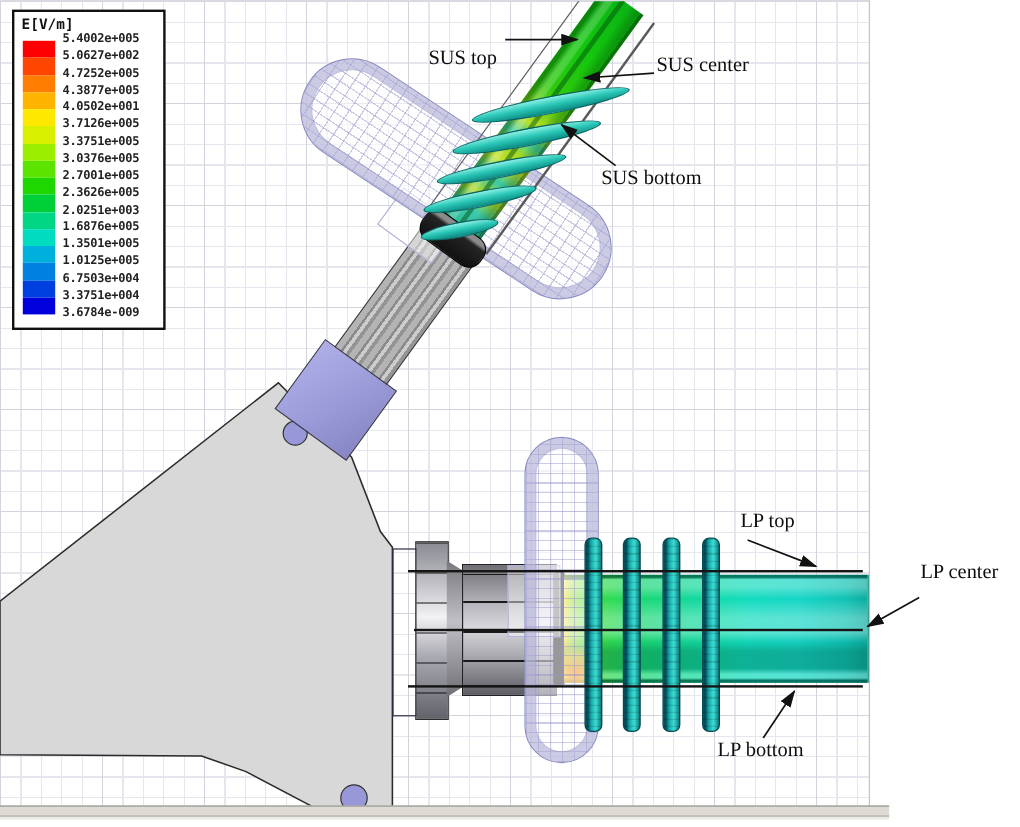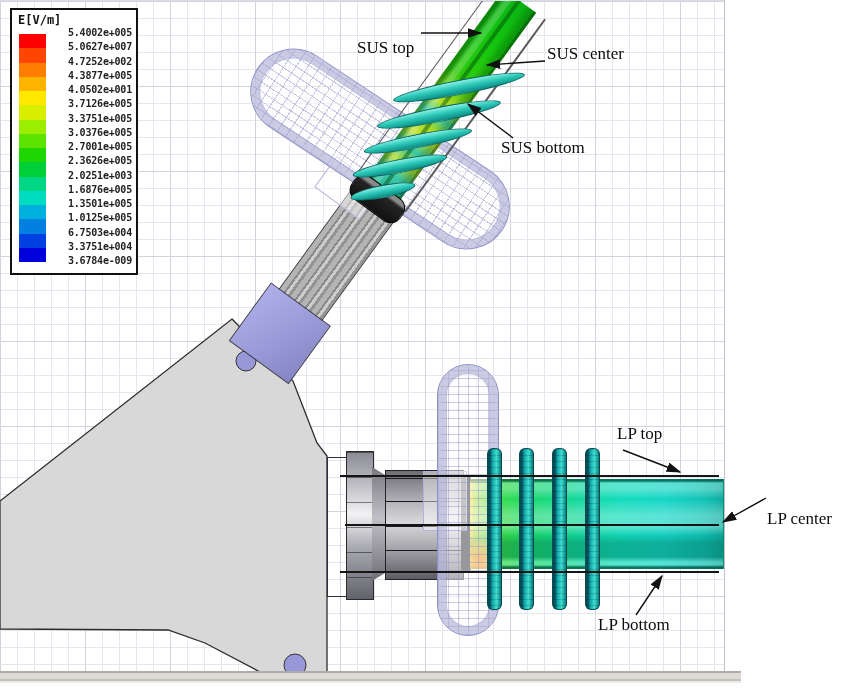--- a/index.html
+++ b/index.html
@@ -16,21 +16,21 @@
       #fff;}
   .abs{position:absolute;}
   
   #legend{position:absolute;left:10px;top:8px;width:124px;height:263px;background:#fff;
     border:2px solid #111;z-index:10;font-family:"DejaVu Sans Mono",monospace;}
   #legend .title{position:absolute;left:6px;top:3px;font:bold 12px "DejaVu Sans Mono",monospace;color:#111;}
   #legend .bands{position:absolute;left:7px;top:24px;width:27px;height:228px;display:flex;flex-direction:column;}
   #legend .bands div{flex:1 0 auto;}
   #legend .vals{position:absolute;left:40px;top:17px;width:80px;}
   #legend .vals div{height:14.25px;line-height:14.25px;font:bold 10px "DejaVu Sans Mono",monospace;
-    color:#222;letter-spacing:-0.2px;white-space:nowrap;text-align:right;}
+    color:#222;letter-spacing:-0.2px;white-space:nowrap;}
   
   .torus{border:1.5px solid #9090c6;border-radius:999px;
     background:
       repeating-linear-gradient(0deg,rgba(148,148,200,.48) 0 1px,rgba(0,0,0,0) 1px 8px),
       repeating-linear-gradient(90deg,rgba(148,148,200,.48) 0 1px,rgba(0,0,0,0) 1px 10px),
       rgba(253,253,255,.55);
     box-shadow:inset 0 0 0 8px rgba(255,255,255,.15), inset 0 0 0 9px rgba(144,144,198,.55);}
   .bracket{border:1px solid #b2b2da;background:rgba(255,255,255,.45);}
   
   .susbox{position:absolute;left:450px;top:0;width:140px;height:480px;
@@ -152,21 +152,21 @@
     <line x1="513" y1="138" x2="468" y2="104" stroke="#111" stroke-width="1.4" marker-end="url(#ah)"></line>
     <line x1="623" y1="450" x2="680" y2="472" stroke="#111" stroke-width="1.4" marker-end="url(#ah)"></line>
     <line x1="766" y1="498" x2="723" y2="522" stroke="#111" stroke-width="1.4" marker-end="url(#ah)"></line>
     <line x1="636" y1="615" x2="662" y2="576" stroke="#111" stroke-width="1.4" marker-end="url(#ah)"></line>
   </svg>
 
   <div class="lbl" style="left:357px;top:38px">SUS top</div>
   <div class="lbl" style="left:547px;top:44px">SUS center</div>
   <div class="lbl" style="left:501px;top:138px">SUS bottom</div>
   <div class="lbl" style="left:617px;top:424px">LP top</div>
-  <div class="lbl" style="left:767px;top:509px">LP center</div>
+  <div class="lbl" style="left:767px;top:467px">LP center</div>
   <div class="lbl" style="left:598px;top:615px">LP bottom</div>
 
   <div id="legend">
     <div class="title">E[V/m]</div>
     <div class="bands">
         <div style="background: rgb(255, 0, 0);"></div>
         <div style="background: rgb(255, 69, 0);"></div>
         <div style="background: rgb(255, 125, 0);"></div>
         <div style="background: rgb(255, 180, 0);"></div>
         <div style="background: rgb(255, 232, 0);"></div>
@@ -177,22 +177,22 @@
         <div style="background: rgb(0, 208, 56);"></div>
         <div style="background: rgb(0, 214, 132);"></div>
         <div style="background: rgb(0, 220, 192);"></div>
         <div style="background: rgb(0, 176, 220);"></div>
         <div style="background: rgb(0, 128, 224);"></div>
         <div style="background: rgb(0, 64, 224);"></div>
         <div style="background: rgb(0, 0, 220);"></div>
       </div>
     <div class="vals">
         <div>5.4002e+005</div>
-        <div>5.0627e+007</div>
-        <div>4.7252e+002</div>
+        <div>5.0627e+002</div>
+        <div>4.7252e+005</div>
         <div>4.3877e+005</div>
         <div>4.0502e+001</div>
         <div>3.7126e+005</div>
         <div>3.3751e+005</div>
         <div>3.0376e+005</div>
         <div>2.7001e+005</div>
         <div>2.3626e+005</div>
         <div>2.0251e+003</div>
         <div>1.6876e+005</div>
         <div>1.3501e+005</div>

